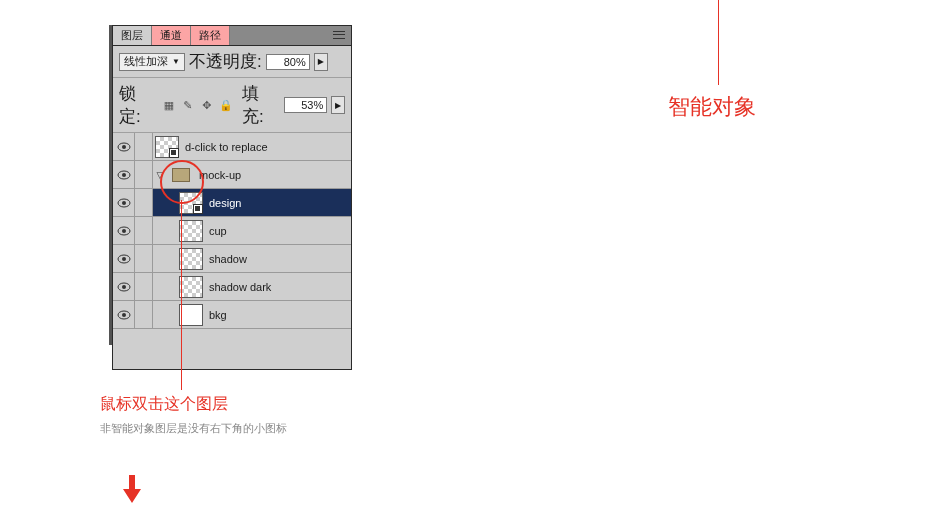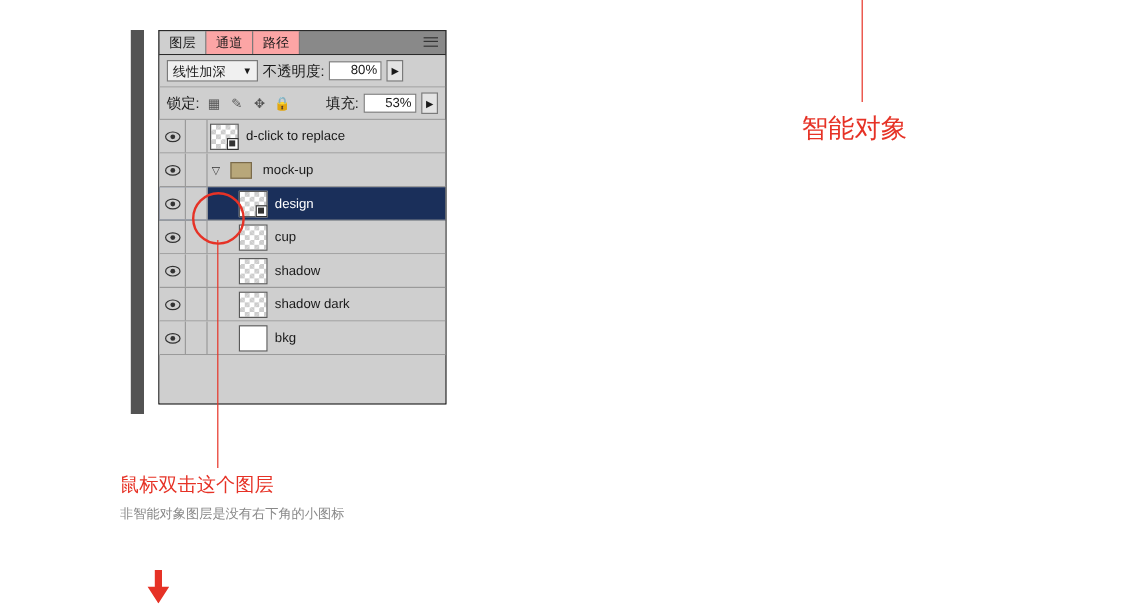--- a/index.html
+++ b/index.html
@@ -5,21 +5,21 @@
     * { margin: 0; padding: 0; box-sizing: border-box; }
     body {
       width: 950px;
       height: 506px;
       background: #ffffff;
       font-family: "Microsoft YaHei", Arial, sans-serif;
       position: relative;
     }
     .panel {
       position: absolute;
-      left: 132px;
+      left: 112px;
       top: 25px;
       width: 240px;
       background: #535353;
       border: 1px solid #2a2a2a;
     }
     .tabs {
       display: flex;
       background: #535353;
       border-bottom: 1px solid #2a2a2a;
     }
@@ -50,21 +50,21 @@
       font-size: 11px;
       color: #1a1a1a;
       gap: 4px;
     }
     .blend-select {
       display: flex;
       align-items: center;
       border: 1px solid #7a7a7a;
       background: #f0f0f0;
       height: 18px;
-      width: 76px;
+      width: 66px;
       padding: 0 4px;
       font-size: 11px;
       justify-content: space-between;
     }
     .blend-select .caret {
       font-size: 8px;
     }
     .opacity-input, .fill-input {
       display: flex;
       align-items: center;
@@ -80,21 +80,21 @@
       width: 14px;
       height: 18px;
       border: 1px solid #7a7a7a;
       background: #e4e4e4;
       display: flex;
       align-items: center;
       justify-content: center;
       font-size: 8px;
     }
     .label-sm {
-      font-size: 12px;
+      font-size: 17px;
     }
     .lock-icons {
       display: flex;
       gap: 3px;
     }
     .lock-icon {
       width: 16px;
       height: 16px;
       display: flex;
       align-items: center;

